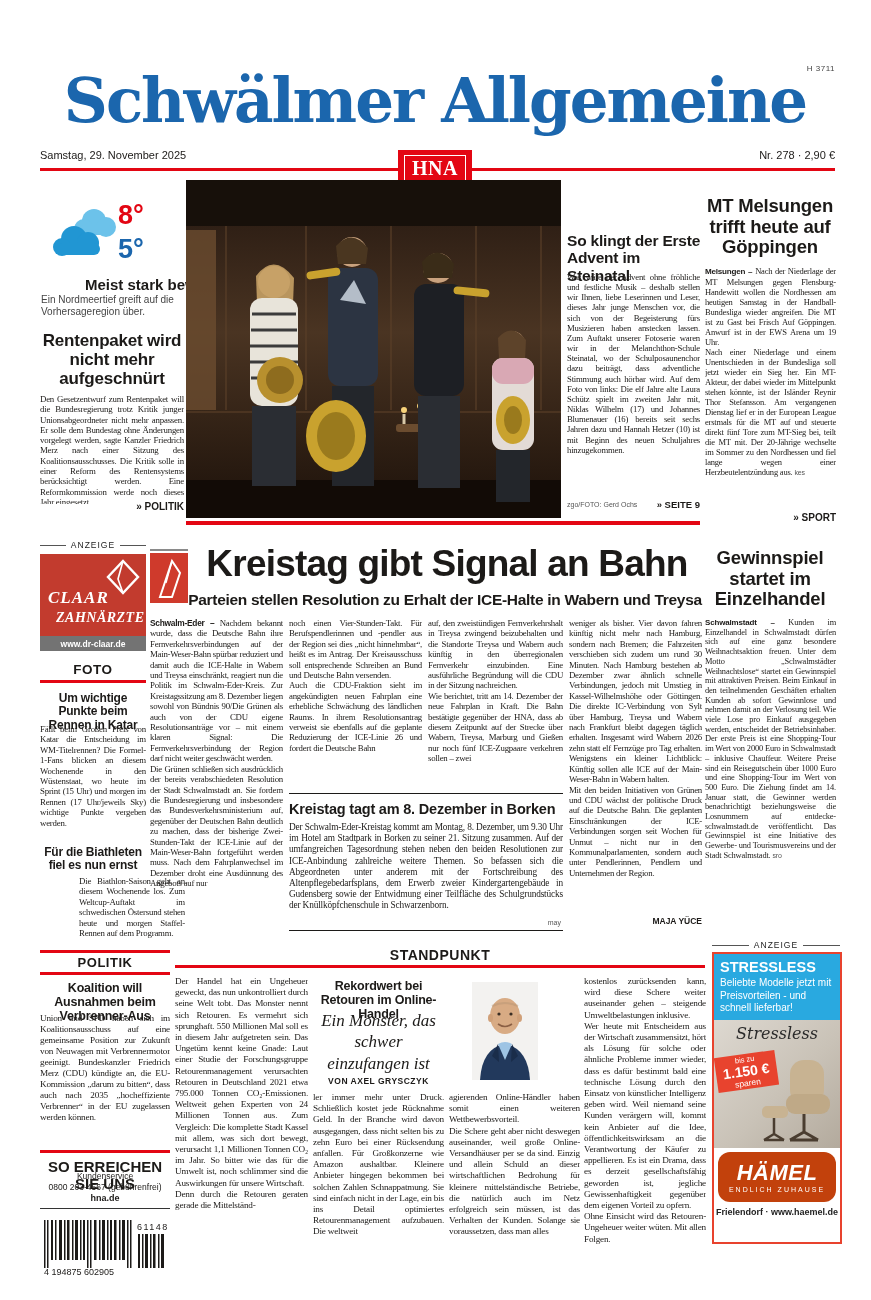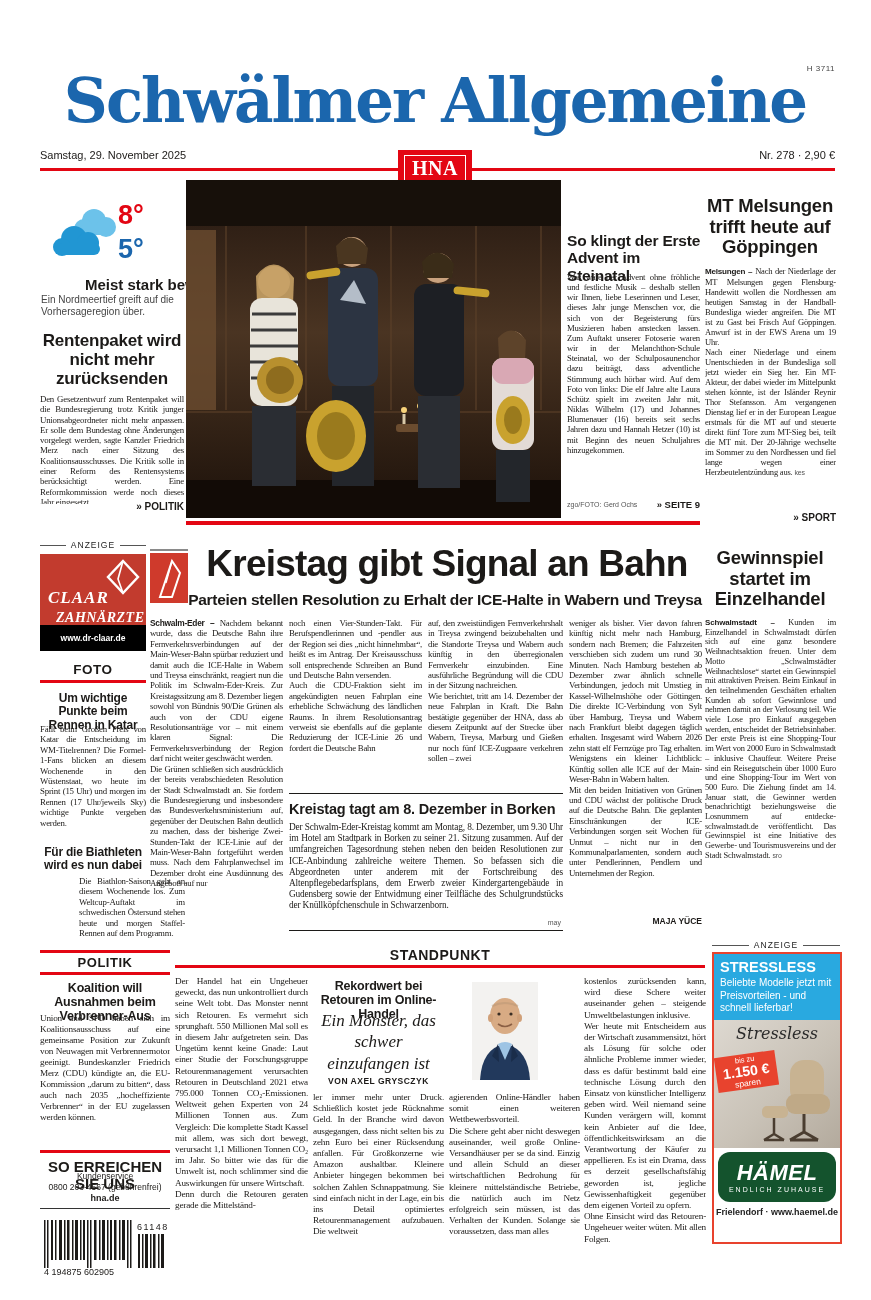--- a/index.html
+++ b/index.html
@@ -23,29 +23,29 @@
   .anz-label .line{flex:1;height:1px;background:#555;}
   .hna-inner{border:1px solid #fff;padding:1px 7px;font-family:"Liberation Serif",serif;
              font-weight:bold;color:#fff;font-size:20px;letter-spacing:0.5px;}
   .lead-col{font-size:8.8px;line-height:10.4px;letter-spacing:-0.25px;}
   .narrow-col{font-size:8.5px;line-height:10px;letter-spacing:-0.2px;}
   .sp-col{font-size:9.2px;line-height:11.2px;letter-spacing:-0.2px;}
   .lead-in{font-weight:bold;font-family:"Liberation Sans",sans-serif;font-size:0.95em;}
   .boxed{border-top:1.8px solid #1c1a18;border-bottom:1.8px solid #1c1a18;}
   .italic-title{font-style:italic;font-family:"Liberation Serif",serif;line-height:1.25;}
   .claar{background:#c23b2e;}
-  .claar-url{position:absolute;left:0;right:0;bottom:0;height:26px;background:#000000;color:#fff;
+  .claar-url{position:absolute;left:0;right:0;bottom:0;height:15px;background:#737373;color:#fff;
              font-family:"Liberation Sans",sans-serif;font-size:8.5px;font-weight:bold;
              display:flex;align-items:center;justify-content:center;}
   .stress-ad{border:2px solid #e8432e;background:#fff;overflow:hidden;}
   .stress-head{background:#29a9e0;color:#fff;padding:5px 6px;}
   .stress-photo{position:relative;height:128px;background:linear-gradient(135deg,#ddd8d0 0%,#c9c2b7 55%,#b3aa9d 100%);overflow:hidden;}
   .badge{position:absolute;left:2px;top:34px;background:#e8432e;color:#fff;transform:rotate(-8deg);
          padding:2px 7px;text-align:center;line-height:1.05;font-family:"Liberation Sans",sans-serif;}
-  .haemel{margin:4px;background:#14532d;border-radius:12px;height:50px;display:flex;flex-direction:column;
+  .haemel{margin:4px;background:#c2410c;border-radius:12px;height:50px;display:flex;flex-direction:column;
           align-items:center;justify-content:center;color:#fff;font-family:"Liberation Sans",sans-serif;}
 </style>
 </head>
 <body>
 
 <div class="page">
 
   <div class="abs sans" style="left:750px;top:64px;width:85px;font-size:8px;color:#444;letter-spacing:0.5px;text-align:right;">H 3711</div>
 
   <div class="abs masthead ctr" style="left:60px;top:70px;width:750px;font-size:61px;">Schwälmer Allgemeine</div>
@@ -72,21 +72,21 @@
           <circle cx="14" cy="44" r="9"></circle>
         <rect x="8" y="40" width="44" height="12" rx="6"></rect>
       </g>
     </svg>
   </div>
   <div class="abs sans b" style="left:118px;top:200px;width:60px;font-size:27px;color:#e30613;">8°</div>
   <div class="abs sans b" style="left:118px;top:234px;width:60px;font-size:27px;color:#1b66ad;">5°</div>
   <div class="abs sans b" style="left:41px;top:276px;width:145px;font-size:15px;margin-left:44px;">Meist stark bewölkt</div>
   <div class="abs sans" style="left:41px;top:294px;width:138px;font-size:10px;line-height:12px;color:#444;">Ein Nordmeertief greift auf die Vorhersageregion über.</div>
 
-  <div class="abs headline-sm ctr" style="left:38px;top:331px;width:148px;font-size:17px;">Rentenpaket wird nicht mehr zurücksenden</div>
+  <div class="abs headline-sm ctr" style="left:38px;top:331px;width:148px;font-size:17px;">Rentenpaket wird nicht mehr aufgeschnürt</div>
   <div class="abs jst body-txt" style="left:40px;top:394px;width:144px;height:110px;font-size:8.8px;line-height:10.3px;letter-spacing:-0.2px;">Den Gesetzentwurf zum Rentenpaket will die Bundesregierung trotz Kritik junger Unionsabgeordneter nicht mehr anpassen. Er solle dem Bundestag ohne Änderungen vorgelegt werden, sagte Kanzler Friedrich Merz nach einer Sitzung des Koalitionsausschusses. Die Kritik solle in einer Reform des Rentensystems berücksichtigt werden. Eine Reformkommission werde noch dieses Jahr eingesetzt.</div>
   <div class="abs kicker rt" style="left:104px;top:501px;width:80px;">» POLITIK</div>
 
   <div class="abs" style="left:186px;top:180px;width:375px;height:338px;">
     <svg width="375" height="338" viewBox="0 0 375 338">
       <defs>
         <linearGradient id="room" x1="0" y1="0" x2="0" y2="1">
           <stop offset="0" stop-color="#241710"></stop>
             <stop offset="0.45" stop-color="#4a3422"></stop>
             <stop offset="1" stop-color="#1c110a"></stop>
@@ -182,21 +182,21 @@
     </svg>
     <div class="abs" style="left:8px;top:34px;font-family:'Liberation Serif',serif;font-style:italic;font-weight:bold;color:#fff;font-size:17px;letter-spacing:1px;">CLAAR</div>
     <div class="abs" style="left:16px;top:56px;font-family:'Liberation Serif',serif;font-style:italic;font-weight:bold;color:#fff;font-size:14px;letter-spacing:0.5px;">ZAHNÄRZTE</div>
     <div class="claar-url">www.dr-claar.de</div>
   </div>
 
   <div class="abs sans b ctr" style="left:40px;top:662px;width:106px;font-size:13.5px;letter-spacing:0.5px;">FOTO</div>
   <div class="abs rule-red" style="left:40px;top:680px;width:106px;height:2.5px;"></div>
   <div class="abs headline-sm ctr" style="left:40px;top:692px;width:106px;font-size:12px;">Um wichtige Punkte beim Rennen in Katar</div>
   <div class="abs jst body-txt" style="left:40px;top:724px;width:106px;height:112px;font-size:8.8px;line-height:10.4px;letter-spacing:-0.2px;">Fällt beim Großen Preis von Katar die Entscheidung im WM-Titelrennen? Die Formel-1-Fans blicken an diesem Wochenende in den Wüstenstaat, wo heute im Sprint (15 Uhr) und morgen im Rennen (17 Uhr/jeweils Sky) wichtige Punkte vergeben werden.</div>
-  <div class="abs headline-sm ctr" style="left:40px;top:846px;width:106px;font-size:12px;">Für die Biathleten wird es nun dabei</div>
+  <div class="abs headline-sm ctr" style="left:40px;top:846px;width:106px;font-size:12px;">Für die Biathleten fiel es nun ernst</div>
   <div class="abs jst body-txt" style="left:40px;top:876px;width:106px;height:66px;font-size:8.8px;line-height:10.4px;letter-spacing:-0.2px;margin-left:39px;">Die Biathlon-Saison geht an diesem Wochenende los. Zum Weltcup-Auftakt im schwedischen Östersund stehen heute und morgen Staffel-Rennen auf dem Programm.</div>
 
   <div class="abs" style="left:150px;top:549px;width:38px;height:2px;background:#8a8a8a;"></div>
   <div class="abs" style="left:150px;top:553px;width:38px;height:50px;background:#cf3a2c;">
     <svg width="38" height="50" viewBox="0 0 38 50">
       <path d="M10 44 L22 8 L30 20 L22 44 Z" fill="none" stroke="#fff" stroke-width="2"></path>
       <line x1="22" y1="8" x2="16" y2="30" stroke="#fff" stroke-width="1.3"></line>
     </svg>
   </div>
   <div class="abs sans b ctr" style="left:180px;top:591px;width:530px;font-size:15.5px;letter-spacing:-0.3px;">Parteien stellen Resolution zu Erhalt der ICE-Halte in Wabern und Treysa</div>

